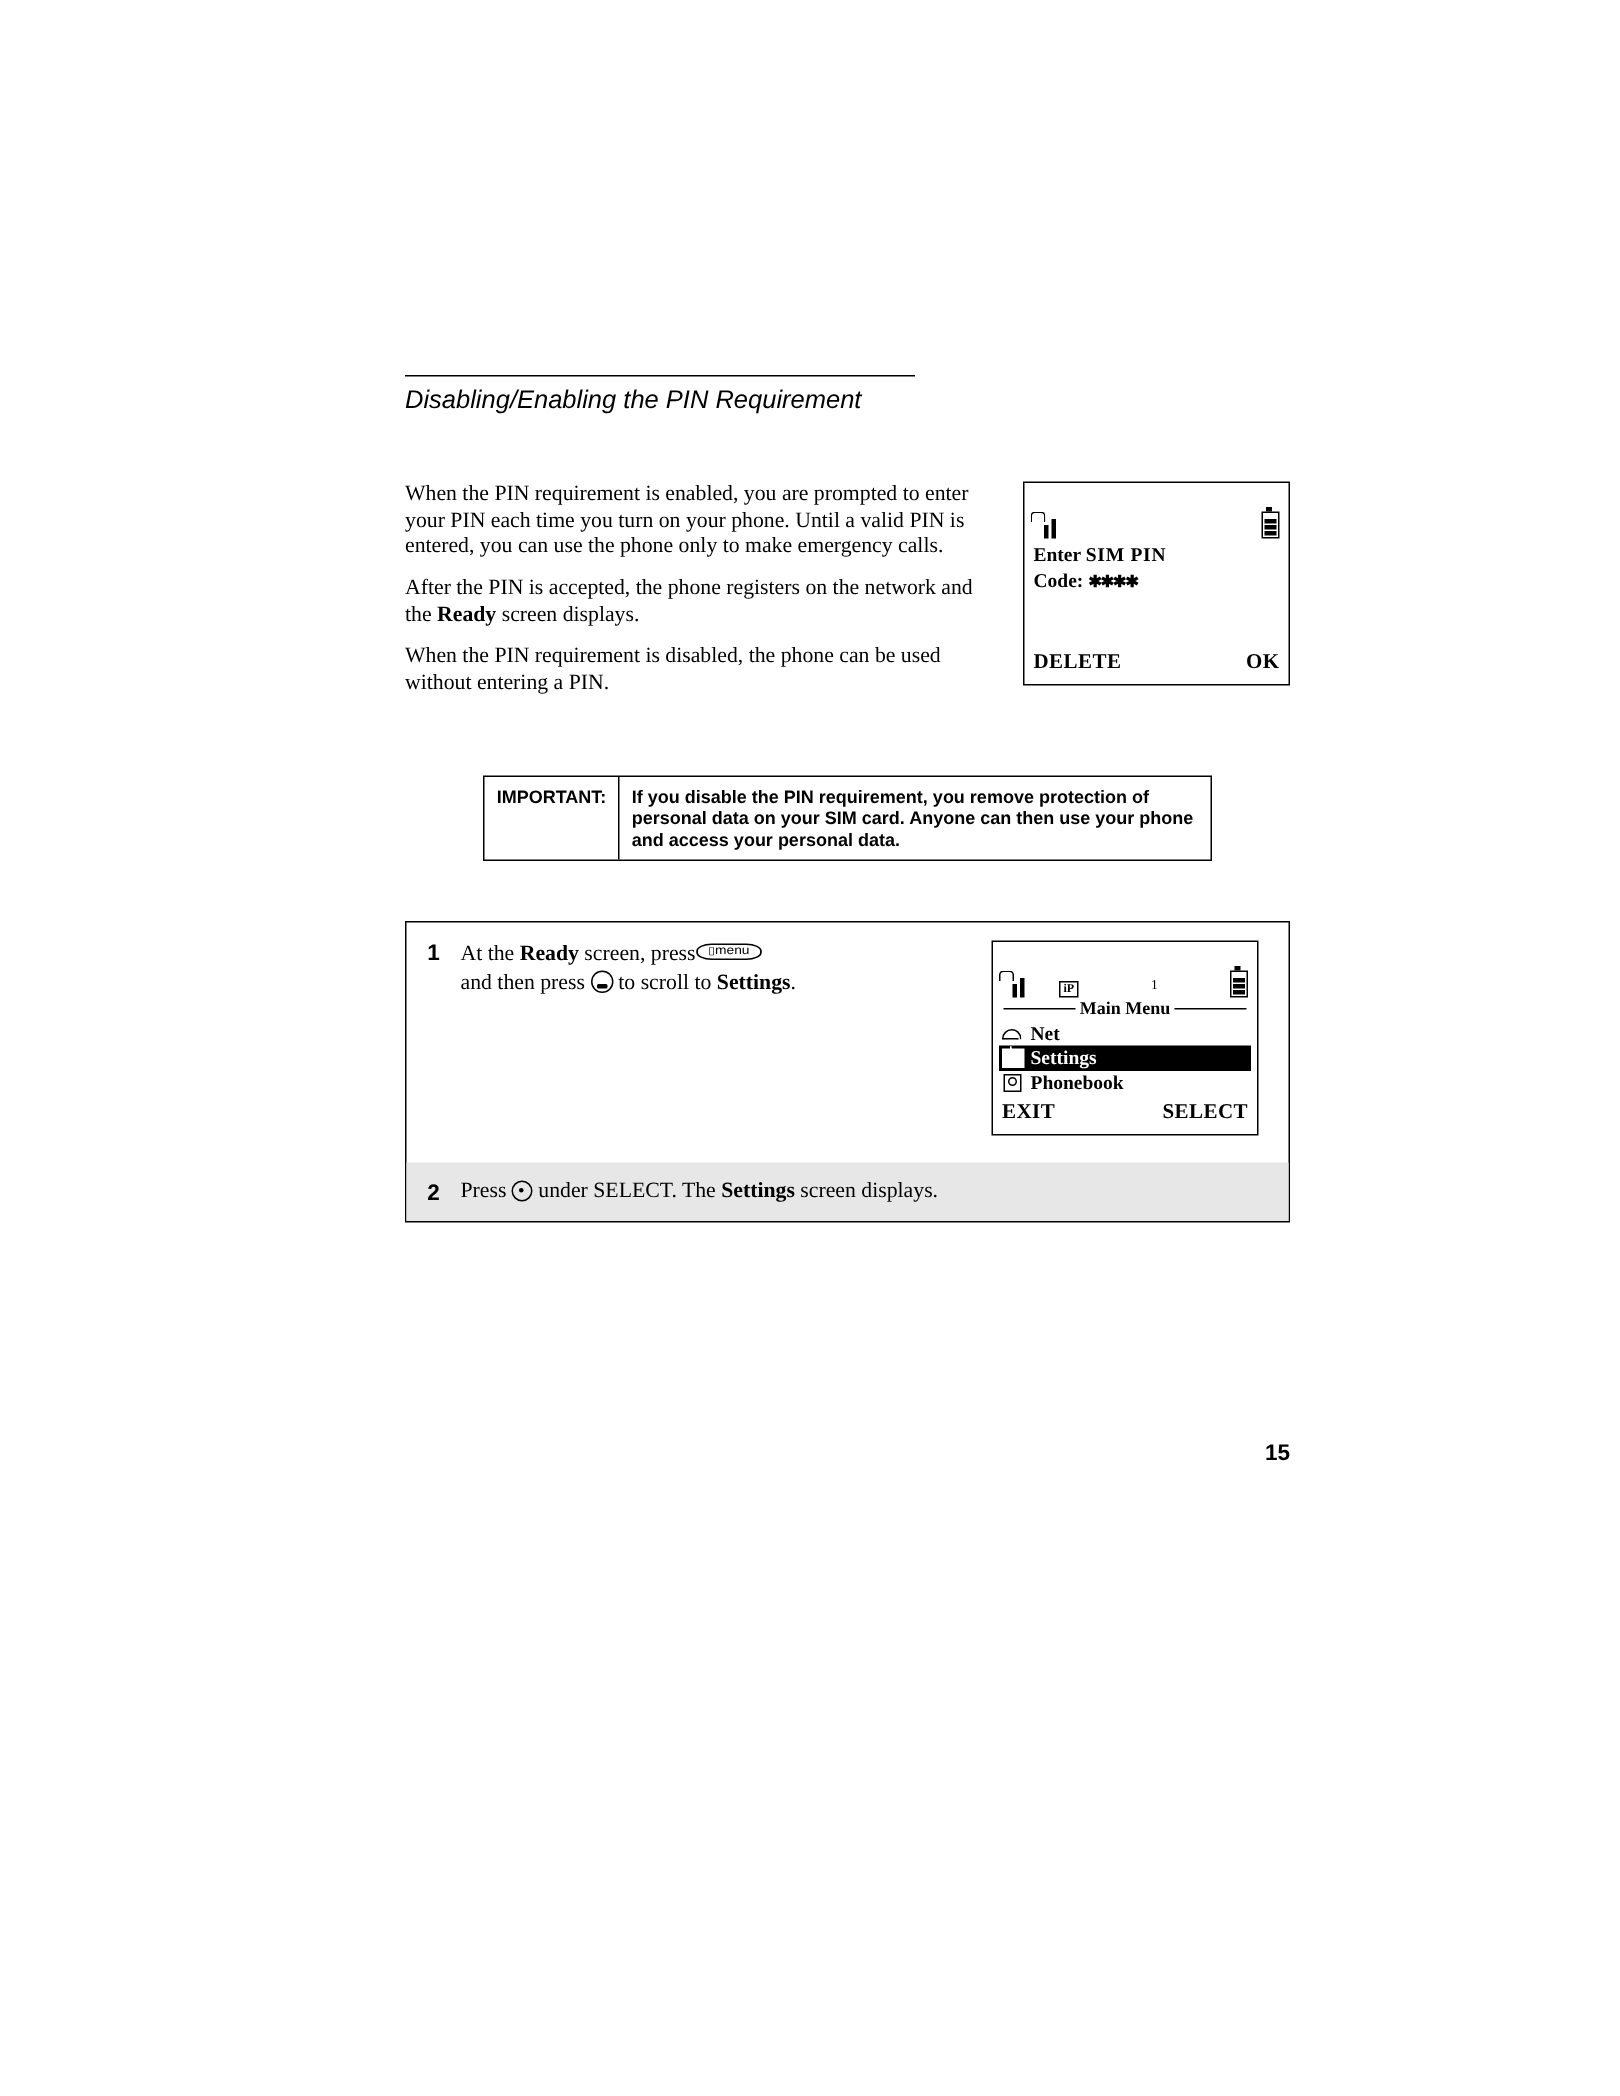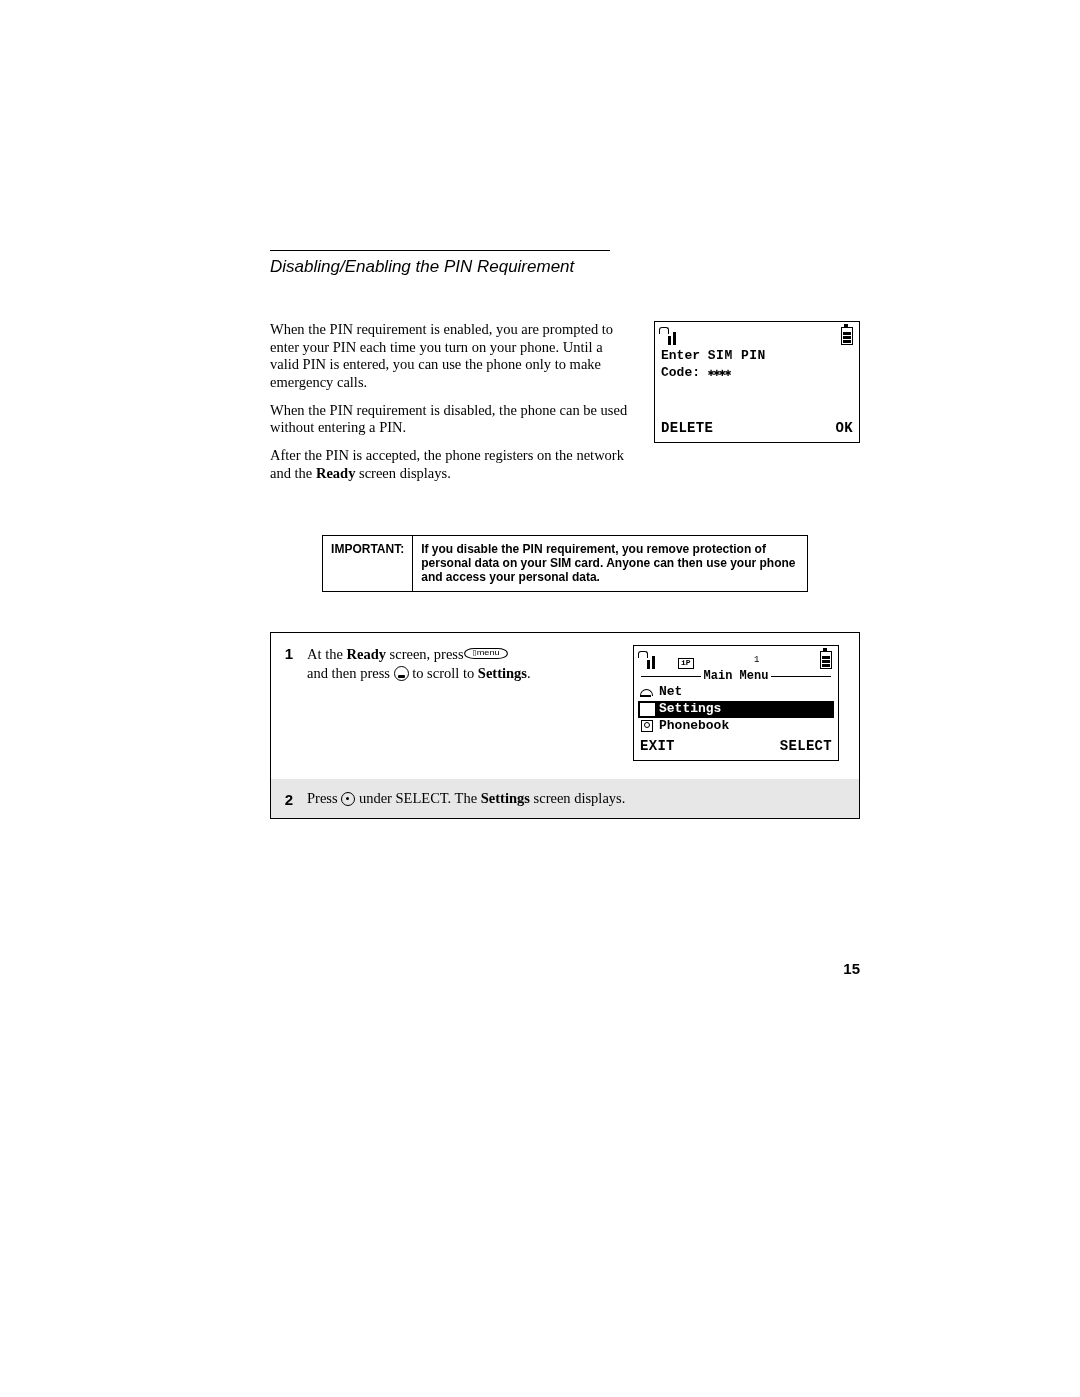--- a/index.html
+++ b/index.html
@@ -46,26 +46,26 @@
     align-items: flex-start;
     margin-top: 44px;
   }
   .intro-text {
     flex: 1;
     font-size: 14.5px;
     line-height: 1.22;
   }
   .intro-text p { margin: 0 0 10px 0; }
   .phone-screen {
-    width: 206px;
+    width: 178px;
     border: 1.5px solid #000;
-    font-family: Liberation Mono, monospace;
+    font-family: Liberation Serif, serif;
     font-size: 13px;
     line-height: 1.3;
-    padding: 3px 0 0 0;
+    padding: 17px 0 0 0;
     box-sizing: border-box;
     flex-shrink: 0;
   }
   .ps-statusbar {
     display: flex;
     justify-content: space-between;
     padding: 0 6px;
     height: 20px;
     align-items: flex-end;
   }
@@ -205,24 +205,24 @@
 
 <div class="page">
 
 
   <div class="section-separator"></div>
   <div class="section-heading">Disabling/Enabling the PIN Requirement</div>
 
   <div class="intro-block">
     <div class="intro-text">
       <p>When the PIN requirement is enabled, you are prompted to enter your PIN each time you turn on your phone. Until a valid PIN is entered, you can use the phone only to make emergency calls.</p>
-      <p>When the PIN requirement is disabled, the phone can be used without entering a PIN.</p>
       <p>
         <span>After the PIN is accepted, the phone registers on the network and the </span><b>Ready</b><span> screen displays.</span>
       </p>
+      <p>When the PIN requirement is disabled, the phone can be used without entering a PIN.</p>
     </div>
 
     <div class="phone-screen">
       <div class="ps-statusbar">
         <span class="signal-icon">
             <span class="signal-lock"></span>
             <i></i>
             <i></i>
             <i></i>
           </span>

